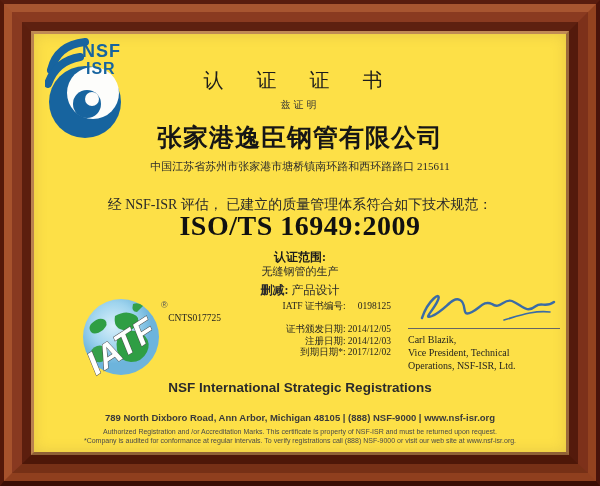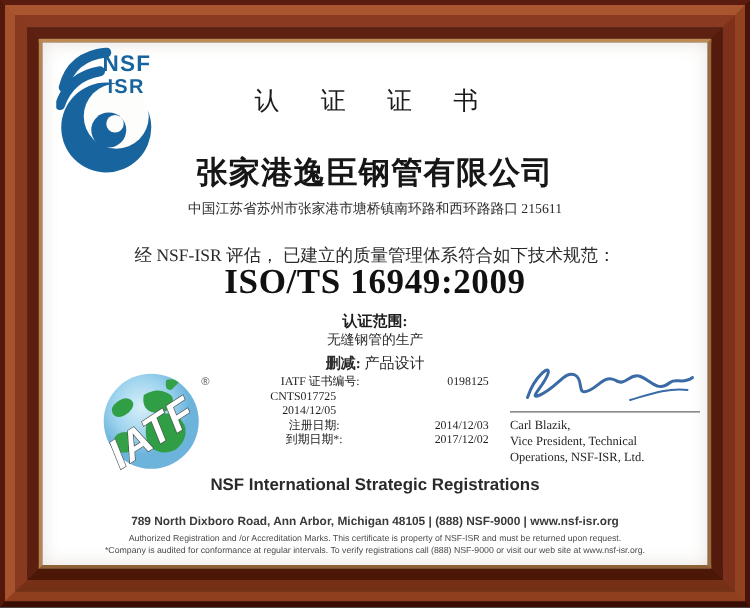--- a/index.html
+++ b/index.html
@@ -13,39 +13,39 @@
       border-right:8px solid #93421f;border-bottom:8px solid #8f3f1e;}
   .f3{width:100%;height:100%;box-sizing:border-box;
       border-top:10px solid #8a3a20;border-left:10px solid #883920;
       border-right:10px solid #7d311a;border-bottom:9px solid #763016;}
   .f4{width:100%;height:100%;box-sizing:border-box;
       border-top:9px solid #5e2010;border-left:9px solid #5c1e0e;
       border-right:9px solid #541a0c;border-bottom:9px solid #4d1708;}
   .f5{width:100%;height:100%;box-sizing:border-box;
       border-top:3px solid #c08a55;border-left:3px solid #b98250;
       border-right:3px solid #9a6a3c;border-bottom:3px solid #8f6136;}
-  .paper{position:relative;width:100%;height:100%;background:#ffffff;
+  .paper{position:relative;width:100%;height:100%;background:#fde047;
          box-shadow:inset 0 0 14px rgba(120,90,60,.18);overflow:hidden;}
   .abs{position:absolute;}
   .ctr{left:0;right:0;text-align:center;}
   .cert-title{top:33px;font-size:20px;letter-spacing:14px;color:#1c1c1c;font-weight:500;}
   .certify{top:64px;font-size:10px;letter-spacing:3px;color:#333;}
   .company{top:87px;font-size:25px;font-weight:700;color:#161616;letter-spacing:1px;}
   .address{top:125px;font-size:11px;color:#2a2a2a;}
   .assessment{top:162px;font-size:14px;color:#2a2a2a;}
   .standard{top:176px;font-size:28px;font-weight:700;color:#111;
             font-family:"Liberation Serif",serif;letter-spacing:.5px;}
   .scope-label{top:215px;font-size:12px;font-weight:700;color:#1c1c1c;}
   .scope-value{top:230px;font-size:11px;color:#2a2a2a;}
   .exclusion{top:248px;font-size:12px;color:#2a2a2a;}
   .exclusion b{font-weight:700;text-align:center;}
   .details{left:133px;top:267px;width:224px;font-size:9.5px;color:#1f1f1f;}
   .drow{display:flex;line-height:11.6px;}
-  .dlabel{width:170px;text-align:center;padding-left:36px;}
-  .dvalue{width:54px;text-align:right;font-family:"Liberation Serif",serif;margin-left:48px;}
+  .dlabel{width:170px;text-align:right;padding-left:36px;}
+  .dvalue{width:54px;text-align:right;font-family:"Liberation Serif",serif;}
   .sigblock{left:374px;top:252px;width:152px;}
   .sigline{border-top:1px solid #666;margin-top:-2px;}
   .signer{font-size:10px;line-height:13px;color:#1f1f1f;margin-top:4px;}
   .org-name{top:346px;font-size:13.5px;font-weight:700;color:#2b2b2b;
             font-family:"Liberation Sans",sans-serif;}
   .org-address{top:378px;font-size:9.5px;color:#3a3a3a;
             font-family:"Liberation Sans",sans-serif;font-weight:bold;}
   .fineprint{top:393px;font-size:7px;line-height:9px;color:#4a4a4a;
             font-family:"Liberation Sans",sans-serif;}
 </style>
@@ -66,20 +66,21 @@
                 <circle cx="40" cy="64" r="36" fill="#17649f"></circle>
                 <circle cx="48" cy="55" r="26" fill="#fdfdfb"></circle>
                 <circle cx="42" cy="66" r="14" fill="#17649f"></circle>
                 <circle cx="47" cy="61" r="7" fill="#fdfdfb"></circle>
                 <text x="37" y="19" font-family="Liberation Sans, sans-serif" font-size="18" font-weight="bold" fill="#17649f" letter-spacing="1">NSF</text>
                 <text x="41" y="36" font-family="Liberation Sans, sans-serif" font-size="16" font-weight="bold" fill="#17649f" letter-spacing="1">ISR</text>
               </svg>
 
               <div class="abs ctr cert-title">认 证 证 书</div>
 
+              <div class="abs ctr certify">兹证明</div>
 
               <div class="abs ctr company">张家港逸臣钢管有限公司</div>
 
               <div class="abs ctr address">中国江苏省苏州市张家港市塘桥镇南环路和西环路路口 215611</div>
 
               <div class="abs ctr assessment">经 NSF-ISR 评估， 已建立的质量管理体系符合如下技术规范：</div>
 
               <div class="abs ctr standard">ISO/TS 16949:2009</div>
 
               <div class="abs ctr scope-label">认证范围:</div>
@@ -93,20 +94,21 @@
 
               <div class="abs details">
                 <div class="drow">
                   <span class="dlabel">IATF 证书编号:</span>
                   <span class="dvalue">0198125</span>
                 </div>
                 <div class="drow">
                   <span class="dvalue">CNTS017725</span>
                 </div>
                 <div class="drow">
+                  <span class="dlabel">证书颁发日期:</span>
                   <span class="dvalue">2014/12/05</span>
                 </div>
                 <div class="drow">
                   <span class="dlabel">注册日期:</span>
                   <span class="dvalue">2014/12/03</span>
                 </div>
                 <div class="drow">
                   <span class="dlabel">到期日期*:</span>
                   <span class="dvalue">2017/12/02</span>
                 </div>

